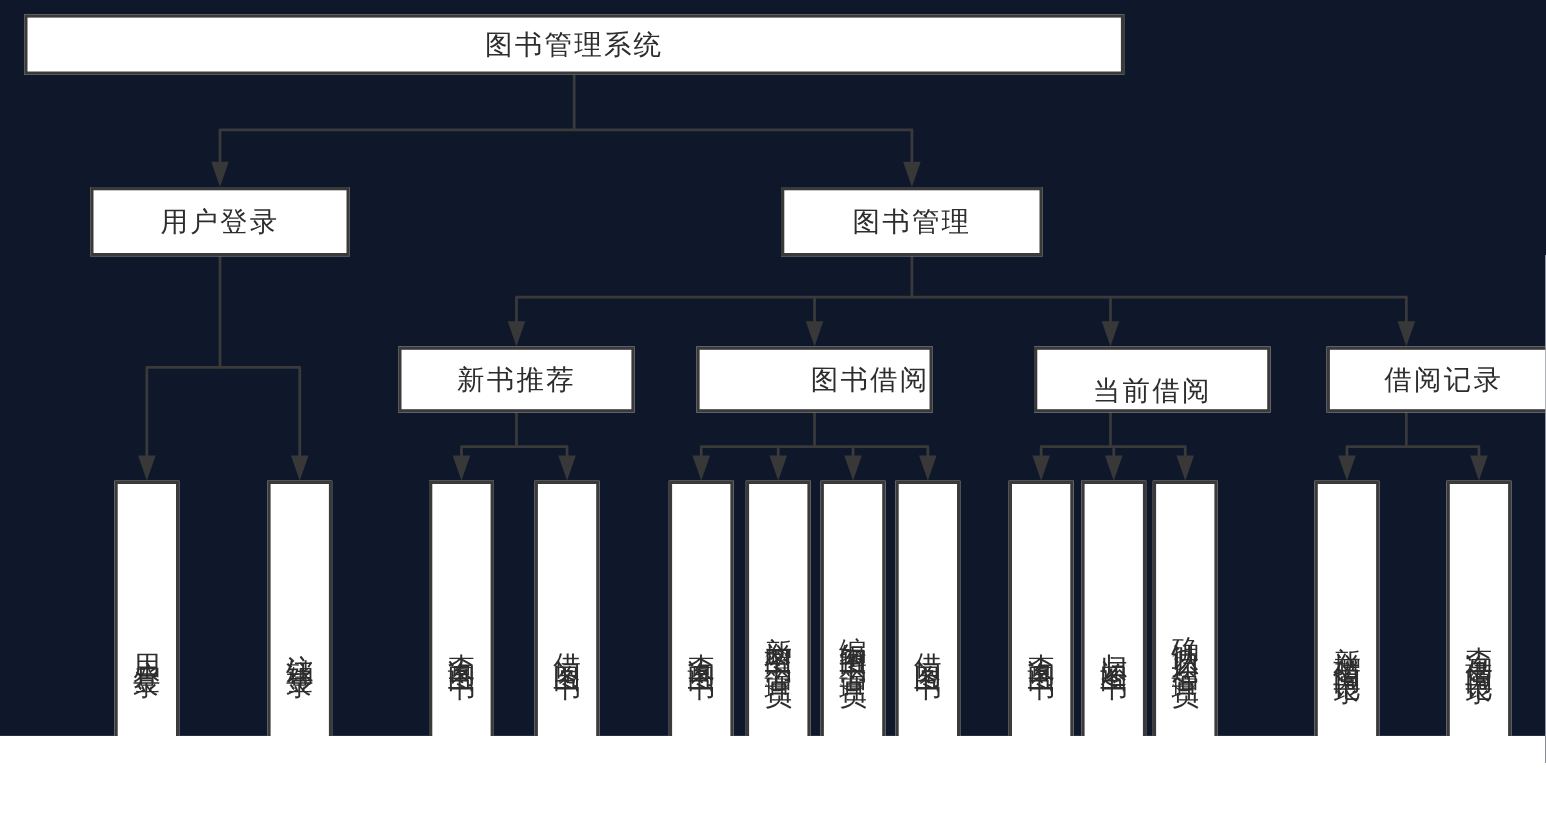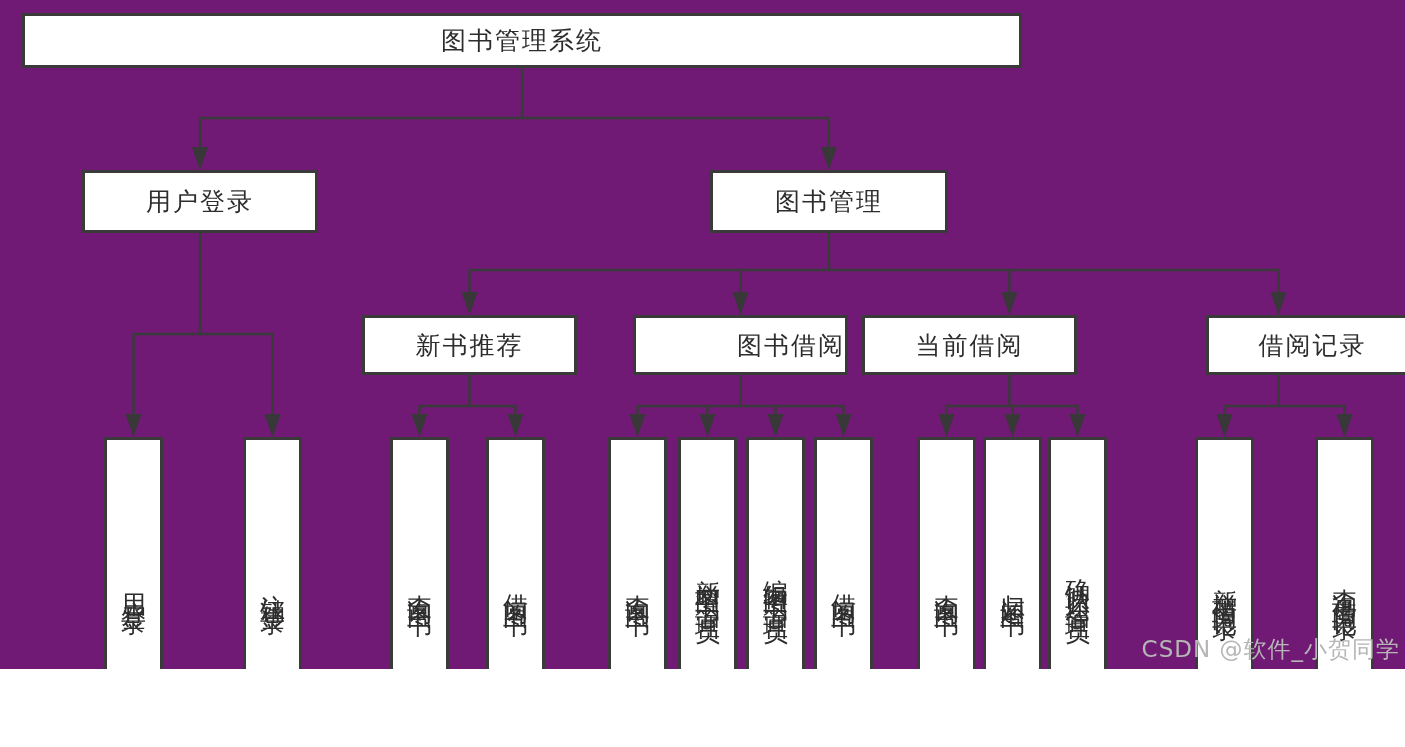--- a/index.html
+++ b/index.html
@@ -2,21 +2,21 @@
 <html><head>
 <meta charset="utf-8">
 <style>
   * { box-sizing: border-box; }
   html, body { margin: 0; padding: 0; background: #ffffff; }
   body { font-family: "DejaVu Sans", "Liberation Sans", sans-serif; }
   .canvas {
     position: relative;
     width: 1405px;
     height: 669px;
-    background: #701a75;
+    background: #0f172a;
     overflow: hidden;
   }
   .connectors {
     position: absolute;
     left: 0; top: 0;
     width: 1405px; height: 747px;
     z-index: 0;
   }
   .connectors line { stroke: #3a3a3a; stroke-width: 2.5; }
   .connectors polygon { fill: #383838; stroke: none; }
@@ -131,21 +131,21 @@
   <div class="node h l2" style="left:710px; width:238px;">
     <span>图书管理</span>
   </div>
 
   <div class="node h l3" style="left:362px; width:215px;">
     <span>新书推荐</span>
   </div>
   <div class="node h l3" style="left:633px; width:215px;justify-content:flex-end;">
     <span>图书借阅</span>
   </div>
-  <div class="node h l3" style="left:862px; width:215px;">
+  <div class="node h l3" style="left:940px; width:215px;align-items:flex-end;">
     <span>当前借阅</span>
   </div>
   <div class="node h l3" style="left:1172px; width:213px;margin-left:34px;">
     <span>借阅记录</span>
   </div>
 
   <div class="node leaf" style="left:104px;">
     <span class="vtext">用户登录</span>
   </div>
   <div class="node leaf" style="left:243px;">
@@ -182,15 +182,14 @@
     <span class="vtext">确认归还（管理员）</span>
   </div>
 
   <div class="node leaf" style="left:1195px;">
     <span class="vtext">新增借阅记录</span>
   </div>
   <div class="node leaf" style="left:1315px;">
     <span class="vtext">查询借阅记录</span>
   </div>
 
-  <div class="watermark">CSDN @软件_小贺同学</div>
 
 </div>
 
 </body></html>

